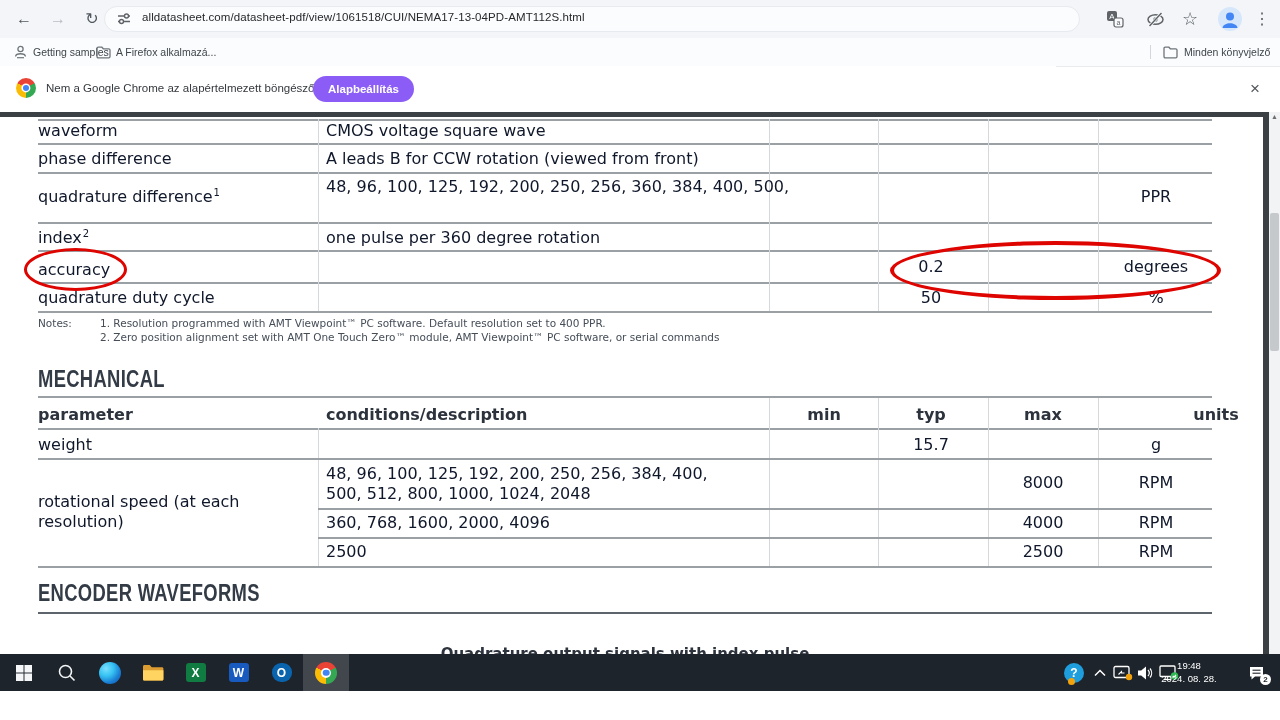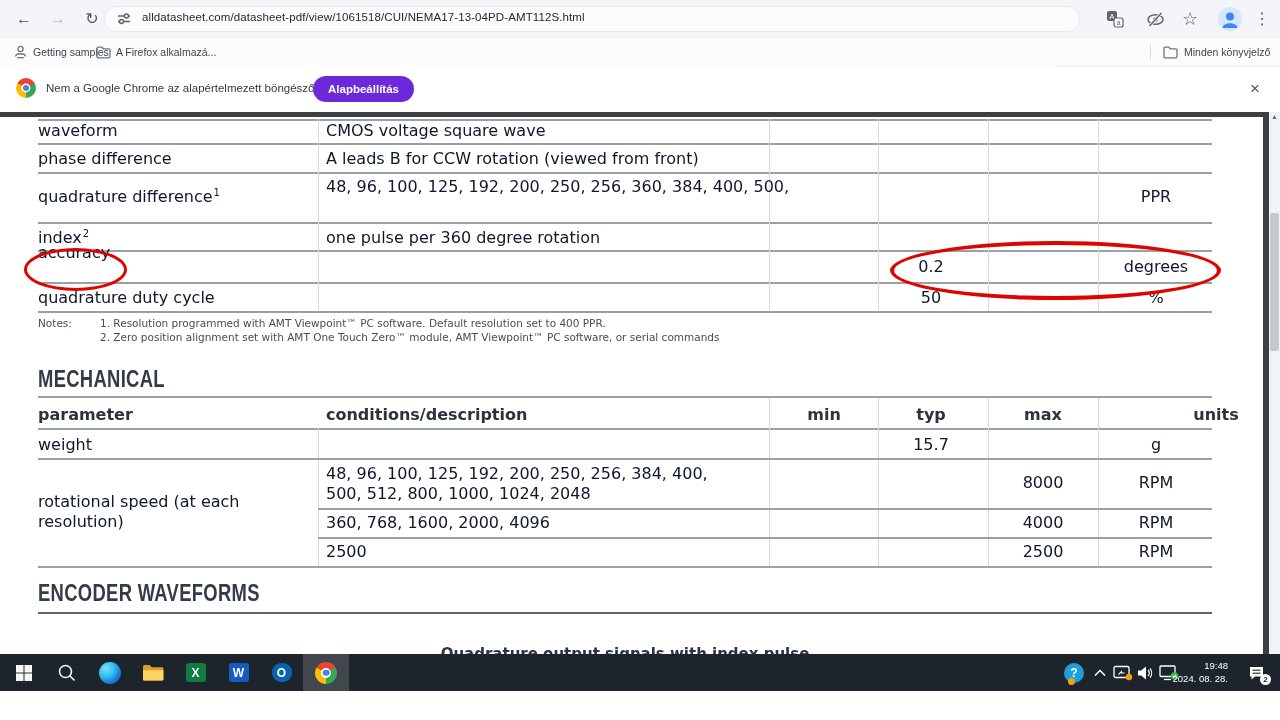--- a/index.html
+++ b/index.html
@@ -11,21 +11,21 @@
   .navglyph{font-size:16px;color:#51575e;line-height:24px;width:24px;text-align:center;cursor:default;}
   .navglyph.disabled{color:#b8bdc4;}
   .omnibox{left:104px;top:6px;width:976px;height:26px;background:#fbfcfd;border:1px solid #e7eaee;
            border-radius:13px;box-sizing:border-box;}
   .url{left:142px;top:11px;font-size:11.5px;color:#26282c;letter-spacing:.1px;white-space:nowrap;}
   .tglyph{color:#5a6067;text-align:center;}
   .bmbar{left:0;top:38px;width:1280px;height:28px;background:#fbfcfd;border-bottom:1px solid #e9ebee;}
   .bmlabel{font-size:10.5px;color:#3f454b;line-height:16px;white-space:nowrap;}
   .infobar{left:0;top:66px;width:1056px;height:46px;background:#ffffff;}
   .infotext{font-size:11.5px;color:#35393e;}
-  .infobtn{height:26px;line-height:26px;padding:0 15px;border-radius:13px;background:#6d28d9;color:#fff;
+  .infobtn{height:26px;line-height:26px;padding:0 15px;border-radius:13px;background:#8b5cf6;color:#fff;
            font-size:11.5px;font-weight:bold;border:none;white-space:nowrap;}
   
   .chrome-icon{display:block;border-radius:50%;position:relative;
      background:conic-gradient(from -60deg,#e94335 0 120deg,#34a853 120deg 240deg,#fbbc05 240deg 360deg);}
   .chrome-white{position:absolute;left:50%;top:50%;width:46%;height:46%;transform:translate(-50%,-50%);
      background:#fff;border-radius:50%;}
   .chrome-blue{position:absolute;left:50%;top:50%;width:30%;height:30%;transform:translate(-50%,-50%);
      background:#4285f4;border-radius:50%;}
   
   .pdf{font-family:"DejaVu Sans",sans-serif;font-size:16px;color:#0f172a;white-space:nowrap;}
@@ -36,21 +36,21 @@
   .vl{position:absolute;width:1px;background:#d6d9db;}
   .heading{font-family:"Liberation Sans",sans-serif;font-weight:800;font-size:23px;color:#333b46;
            transform:scaleX(.8);transform-origin:left center;letter-spacing:.4px;white-space:nowrap;}
   .sup{font-size:10px;position:relative;top:-6px;margin-left:1px;}
   .redellipse{position:absolute;border:4px solid #de0400;border-radius:50%;background:transparent;}
   
   .taskbar{left:0;top:654px;width:1280px;height:37px;background:#1d242b;}
   .tbtn{position:absolute;top:0;height:37px;width:43px;display:flex;align-items:center;justify-content:center;}
   .appletter{display:flex;align-items:center;justify-content:center;color:#fff;font-weight:bold;
              font-size:12px;border-radius:3px;}
-  .traytext{color:#fff;font-size:9.5px;line-height:12.5px;text-align:right;white-space:nowrap;}
+  .traytext{color:#fff;font-size:9.5px;line-height:12.5px;text-align:center;white-space:nowrap;}
   .badge{position:absolute;width:11px;height:11px;border-radius:50%;background:#fff;color:#1d242b;
          font-size:8px;font-weight:bold;text-align:center;line-height:11px;}
 </style>
 </head>
 <body>
 
 <div id="screen">
 
   <div class="abs toolbar">
     <div class="abs navglyph" style="left:12px;top:7px;">←</div>
@@ -148,21 +148,21 @@
   <div class="abs pdf" style="left:38px;top:149px;">phase difference</div>
   <div class="abs pdf" style="left:326px;top:149px;">A leads B for CCW rotation (viewed from front)</div>
 
   <div class="abs pdf" style="left:38px;top:187px;"><span>quadrature difference</span><span class="sup">1</span></div>
   <div class="abs pdf" style="left:326px;top:177px;">48, 96, 100, 125, 192, 200, 250, 256, 360, 384, 400, 500,</div>
   <div class="abs pdf num" style="left:1096px;top:187px;">PPR</div>
 
   <div class="abs pdf" style="left:38px;top:228px;"><span>index</span><span class="sup">2</span></div>
   <div class="abs pdf" style="left:326px;top:228px;">one pulse per 360 degree rotation</div>
 
-  <div class="abs pdf" style="left:38px;top:243px;">accuracy</div>
+  <div class="abs pdf" style="left:38px;top:260px;">accuracy</div>
   <div class="abs pdf num" style="left:871px;top:257px;">0.2</div>
   <div class="abs pdf num" style="left:1096px;top:257px;">degrees</div>
 
   <div class="abs pdf" style="left:38px;top:288px;">quadrature duty cycle</div>
   <div class="abs pdf num" style="left:871px;top:288px;">50</div>
   <div class="abs pdf num" style="left:1096px;top:288px;">%</div>
 
   <div class="redellipse" style="left:24px;top:248px;width:97px;height:37px;border-width:3px;"></div>
   <div class="redellipse" style="left:890px;top:241px;width:323px;height:51px;"></div>
 

